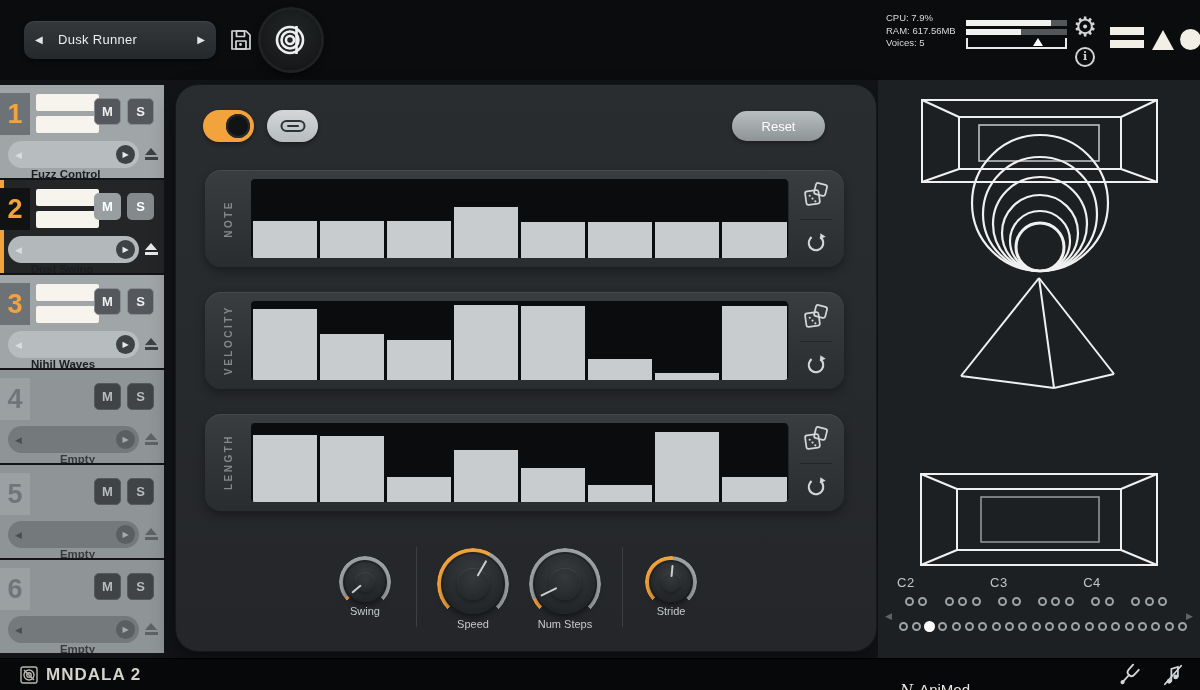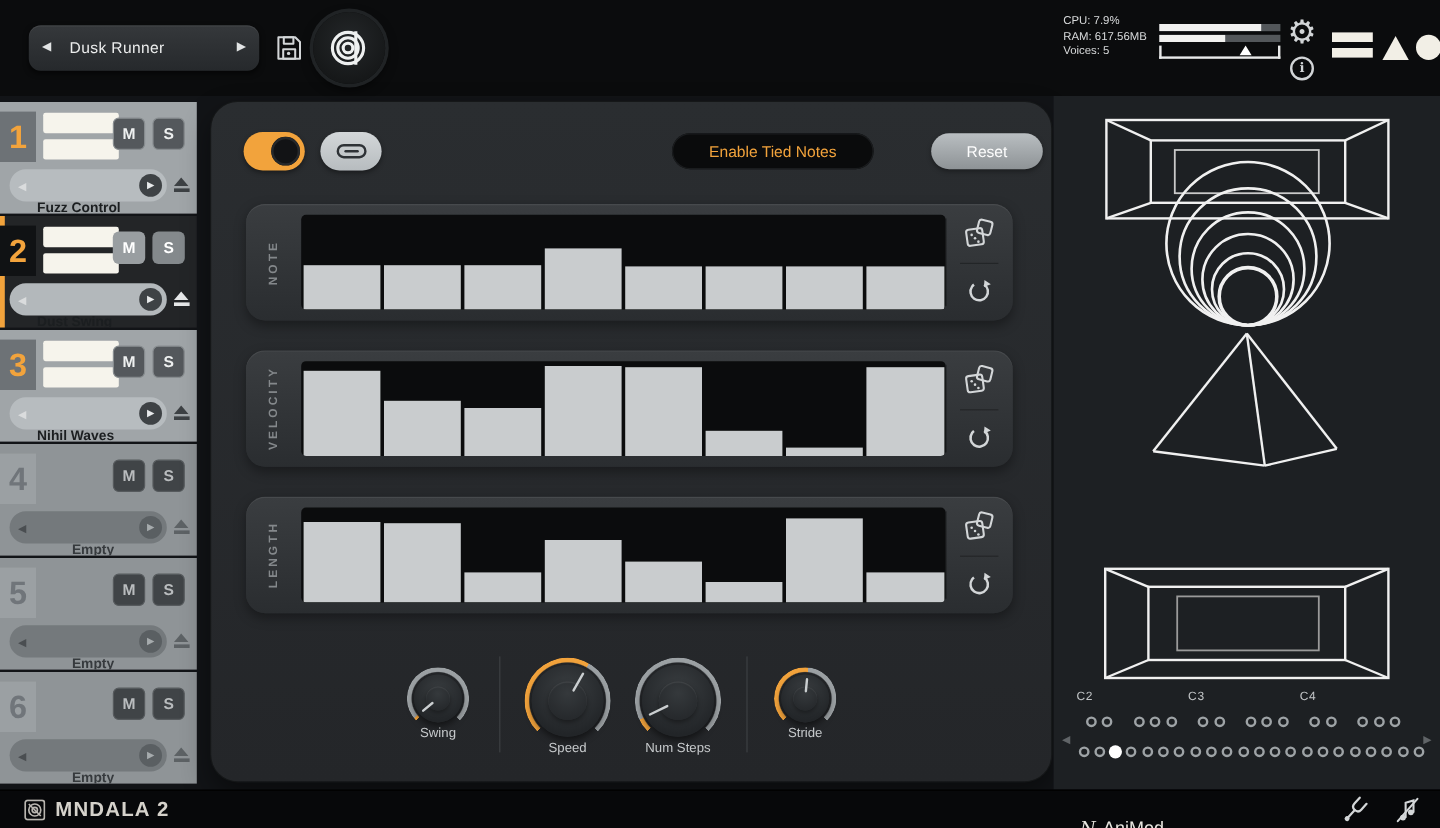--- a/index.html
+++ b/index.html
@@ -83,21 +83,21 @@
   .toggle { position:absolute; left:27px; top:25px; width:51px; height:32px; border-radius:16px; background:#F2A33C; cursor:pointer;
     box-shadow:0 2px 4px rgba(0,0,0,.4); }
   .toggle-knob { position:absolute; right:4px; top:4px; width:24px; height:24px; border-radius:50%; background:#121315;
     box-shadow:inset 0 0 0 2px #26282a; }
   .link-btn { position:absolute; left:91px; top:25px; width:51px; height:32px; border-radius:16px;
     background:linear-gradient(#d3d7d9,#b7bcbf); display:flex; align-items:center; justify-content:center;
     box-shadow:0 2px 4px rgba(0,0,0,.4); cursor:pointer; }
   .tied-btn { position:absolute; left:384px; top:26px; width:168px; height:30px; border-radius:15px; background:#0a0b0c;
     color:#F2A33C; font-size:13px; display:flex; align-items:center; justify-content:center;
     box-shadow:inset 0 0 0 1px #1a1c1e; cursor:pointer; }
-  .reset-btn { position:absolute; left:600px; top:26px; width:93px; height:30px; border-radius:15px;
+  .reset-btn { position:absolute; left:556px; top:26px; width:93px; height:30px; border-radius:15px;
     background:linear-gradient(#b9bec1,#8e9396); color:#fdfdfd; font-size:13px;
     display:flex; align-items:center; justify-content:center; box-shadow:0 2px 4px rgba(0,0,0,.35); cursor:pointer; }
 
   .seq-row { position:absolute; left:29px; width:639px; height:97px; border-radius:16px;
     background:linear-gradient(#3a3d40,#2a2d30);
     box-shadow:inset 0 1px 0 rgba(255,255,255,.07), 0 4px 10px rgba(0,0,0,.35); display:flex; }
   #row-note { top:85px; } #row-velocity { top:207px; } #row-length { top:329px; }
   .seq-label-wrap { width:46px; display:flex; align-items:center; justify-content:center; }
   .seq-label { writing-mode:vertical-rl; transform:rotate(180deg); font-size:10px; font-weight:bold;
     letter-spacing:2.5px; color:#84888b; }
@@ -131,21 +131,21 @@
   #lbl-swing    { left:149px; top:520px; width:80px; }
   #lbl-speed    { left:257px; top:533px; width:80px; }
   #lbl-numsteps { left:345px; top:533px; width:88px; }
   #lbl-stride   { left:455px; top:520px; width:80px; }
 
   
   #rightpanel { position:absolute; left:878px; top:80px; width:322px; height:578px; background:#1d2023; }
   .art { position:absolute; left:1px; }
   #art-top { top:5px; } #art-bottom { top:382px; }
   #kb { position:absolute; left:0; top:495px; width:322px; height:70px; }
-  .kb-label { position:absolute; font-size:10px; color:#c2c5c7; letter-spacing:.5px; }
+  .kb-label { position:absolute; font-size:13px; color:#c2c5c7; letter-spacing:.5px; }
   .kb-dot { position:absolute; width:9px; height:9px; border:2.5px solid #9ea3a6; border-radius:50%; cursor:pointer; }
   .kb-dot.active { width:11px; height:11px; border:none; background:#ffffff; }
   .kb-arrow { position:absolute; font-size:9px; color:#606467; top:36px; cursor:pointer; }
   #kb-prev { left:7px; } #kb-next { left:308px; }
 
   
   #footer { position:absolute; left:0; top:658px; width:1200px; height:32px; background:#07080a; border-top:1px solid #000;text-decoration:underline; }
   .f-icon { position:absolute; left:20px; top:7px; }
   .f-brand { position:absolute; left:46px; top:6px; font-size:17px; font-weight:bold; color:#d5d2cb; letter-spacing:1px; }
   .f-plugin { position:absolute; left:900px; top:22px; font-size:15px; color:#e8e6e0; }
@@ -324,21 +324,20 @@
   <div id="panel">
     <div class="toggle" id="seq-toggle">
       <div class="toggle-knob"></div>
     </div>
     <div class="link-btn">
       <svg width="26" height="16" viewBox="0 0 26 16">
         <rect x="1.5" y="3" width="23" height="10" rx="5" fill="none" stroke="#2e3236" stroke-width="2"></rect>
         <line x1="8" y1="8" x2="18" y2="8" stroke="#2e3236" stroke-width="2" stroke-linecap="round"></line>
         </svg>
     </div>
-    <div class="tied-btn">Enable Tied Notes</div>
     <div class="reset-btn">Reset</div>
 
     <div class="seq-row" id="row-note">
       <div class="seq-label-wrap">
           <span class="seq-label">NOTE</span>
         </div>
       <div class="seq-display">
           <div class="bar-slot">
             <div class="bar" style="height: 47%; background: rgb(201, 204, 206);"></div>
           </div>

